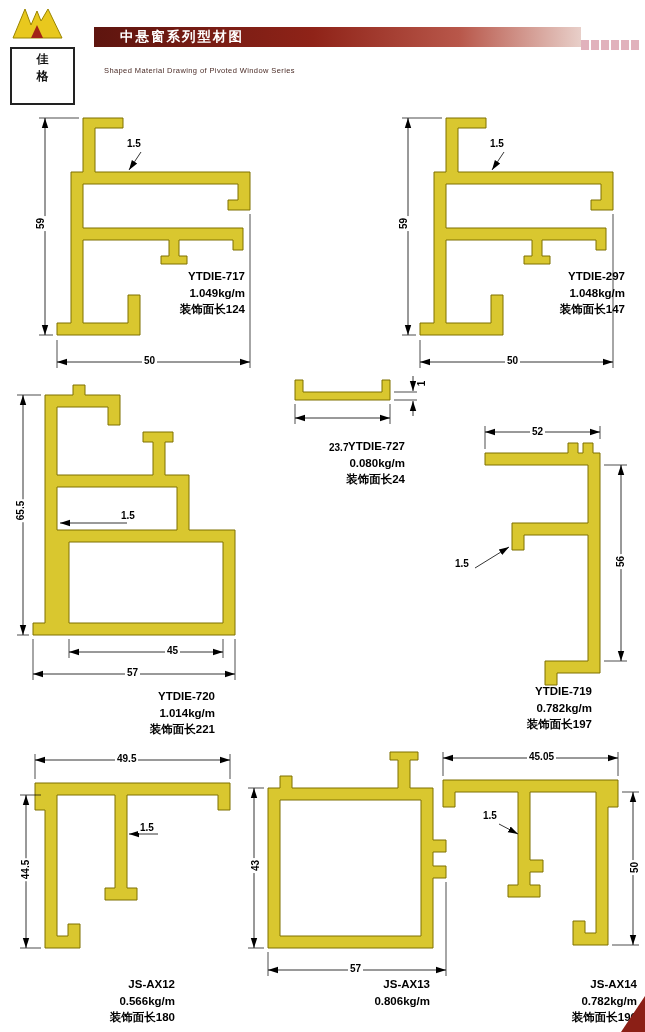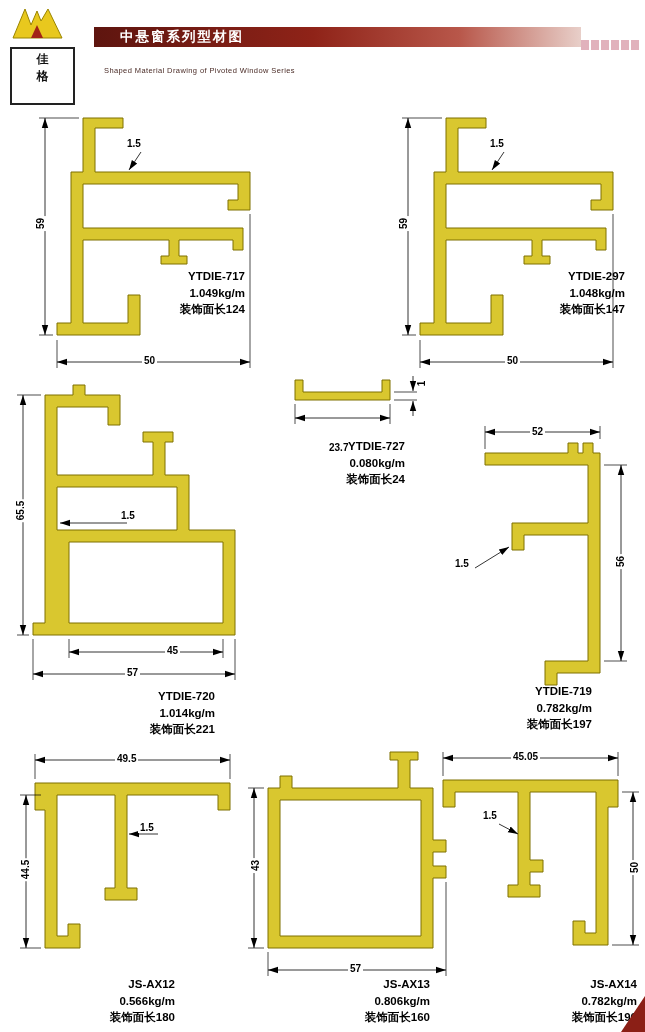--- a/index.html
+++ b/index.html
@@ -244,21 +244,20 @@
         <line class="ext" x1="20" y1="204" x2="20" y2="228"></line>
         <line class="ext" x1="198" y1="134" x2="198" y2="228"></line>
         <line class="dim" x1="20" y1="222" x2="198" y2="222" marker-start="url(#arr7)" marker-end="url(#arr7)"></line>
       </g>
     </svg>
     <span class="vdim" style="left:0px;top:112px;">43</span>
     <span class="hdim" style="left:100px;top:215px;">57</span>
     <div class="plabel" style="left:22px;top:228px;width:160px;">
       <div>JS-AX13</div>
       <div>0.806kg/m</div>
-      <div>装饰面长160</div>
     </div>
   </div>
 
   <div class="profile" style="left:433px;top:740px;width:212px;height:292px;">
     <svg width="212" height="292" viewBox="0 0 212 292">
       <defs>
           <marker id="arr8" viewBox="0 0 10 10" refX="10" refY="5" markerWidth="10" markerHeight="10" orient="auto-start-reverse" markerUnits="userSpaceOnUse">
             <path d="M0,1.8 L10,5 L0,8.2 Z"></path>
           </marker>
         </defs>
@@ -266,21 +265,21 @@
       <g>
         <line class="ext" x1="10" y1="36" x2="10" y2="12"></line>
         <line class="ext" x1="185" y1="36" x2="185" y2="12"></line>
         <line class="dim" x1="10" y1="18" x2="185" y2="18" marker-start="url(#arr8)" marker-end="url(#arr8)"></line>
         <line class="ext" x1="189" y1="52" x2="206" y2="52"></line>
         <line class="ext" x1="179" y1="205" x2="206" y2="205"></line>
         <line class="dim" x1="200" y1="52" x2="200" y2="205" marker-start="url(#arr8)" marker-end="url(#arr8)"></line>
         <line class="dim" x1="66" y1="84" x2="85" y2="94" marker-end="url(#arr8)"></line>
       </g>
     </svg>
-    <span class="hdim" style="left:78px;top:11px;">45.05</span>
+    <span class="hdim" style="left:94px;top:11px;">45.05</span>
     <span class="vdim" style="left:194px;top:122px;">50</span>
     <span class="hdim" style="left:48px;top:70px;">1.5</span>
     <div class="plabel" style="left:44px;top:236px;width:160px;">
       <div>JS-AX14</div>
       <div>0.782kg/m</div>
       <div>装饰面长190</div>
     </div>
   </div>
 
   <div class="corner"></div>

